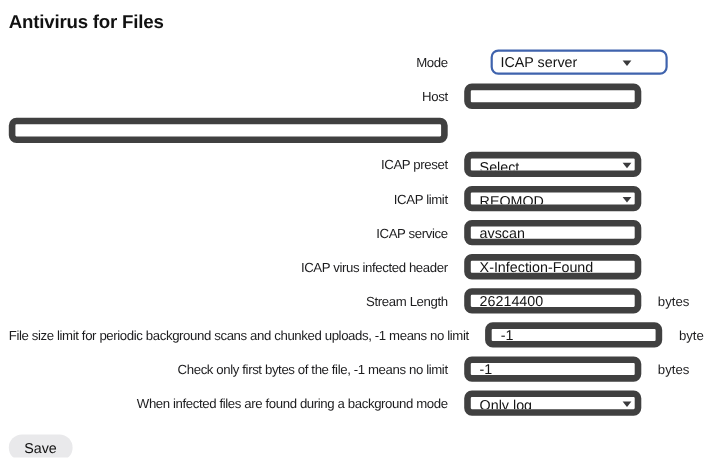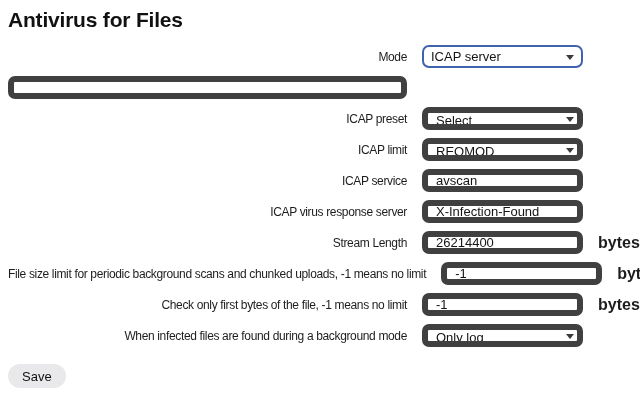--- a/index.html
+++ b/index.html
@@ -11,21 +11,21 @@
     overflow: hidden;
     font-family: "Liberation Sans", sans-serif;
     color: #1d1d1f;
   }
   .page {
     box-sizing: border-box;
     width: 640px;
     padding: 8px 8px 0 8px;
   }
   h1.page-title {
-    font-size: 21px;
+    font-size: 17px;
     line-height: 20px;
     font-weight: 700;
     margin: 2px 0 15px 0;
     letter-spacing: -0.2px;
     color: #111111;
   }
   .form-row {
     display: grid;
     grid-template-columns: 1fr 161px 34px;
     column-gap: 15px;
@@ -58,37 +58,37 @@
     background: #ffffff;
     appearance: none;
     -webkit-appearance: none;
     -moz-appearance: none;
     outline: none;
   }
   .ctrl select { padding-right: 22px; }
   .ctrl select.focused {
     border: 2px solid #3f63ad;
     padding-left: 7px;
+    margin-left: 24px;
   }
   .caret {
     position: absolute;
     right: 9px;
     top: 10px;
     width: 0;
     height: 0;
     border-left: 4px solid transparent;
     border-right: 4px solid transparent;
     border-top: 5px solid #3a3a3c;
     pointer-events: none;
   }
   .suffix {
-    font-size: 16px;
+    font-size: 12px;
     white-space: nowrap;
     color: #1d1d1f;
-    font-weight: bold;
   }
   button.save-btn {
     display: inline-block;
     margin: 9px 0 0 0;
     height: 24px;
     padding: 0 14px;
     border: none;
     border-radius: 12px;
     background: #e9e9eb;
     font-family: inherit;
@@ -103,40 +103,45 @@
 
 <div class="page">
   <h1 class="page-title">Antivirus for Files</h1>
   <div id="form">
       <div class="form-row">
         <span class="field-label">Mode</span>
         <span class="ctrl"><select class="focused"><option>ICAP server</option></select><span class="caret"></span></span>
         <span class="suffix"></span>
       </div>
       <div class="form-row">
+        <span class="field-label">Host</span>
+        <span class="ctrl"><input type="text" value="" style=""></span>
+        <span class="suffix"></span>
+      </div>
+      <div class="form-row">
         <span class="ctrl"><input type="text" value="" style=""></span>
         <span class="suffix"></span>
       </div>
       <div class="form-row">
         <span class="field-label">ICAP preset</span>
         <span class="ctrl"><select><option>Select</option></select><span class="caret"></span></span>
         <span class="suffix"></span>
       </div>
       <div class="form-row">
         <span class="field-label">ICAP limit</span>
         <span class="ctrl"><select><option>REQMOD</option></select><span class="caret"></span></span>
         <span class="suffix"></span>
       </div>
       <div class="form-row">
         <span class="field-label">ICAP service</span>
         <span class="ctrl"><input type="text" value="avscan" style=""></span>
         <span class="suffix"></span>
       </div>
       <div class="form-row">
-        <span class="field-label">ICAP virus response server</span>
+        <span class="field-label">ICAP virus infected header</span>
         <span class="ctrl"><input type="text" value="X-Infection-Found" style=""></span>
         <span class="suffix"></span>
       </div>
       <div class="form-row">
         <span class="field-label">Stream Length</span>
         <span class="ctrl"><input type="text" value="26214400" style=""></span>
         <span class="suffix">bytes</span>
       </div>
       <div class="form-row">
         <span class="field-label">File size limit for periodic background scans and chunked uploads, -1 means no limit</span>

